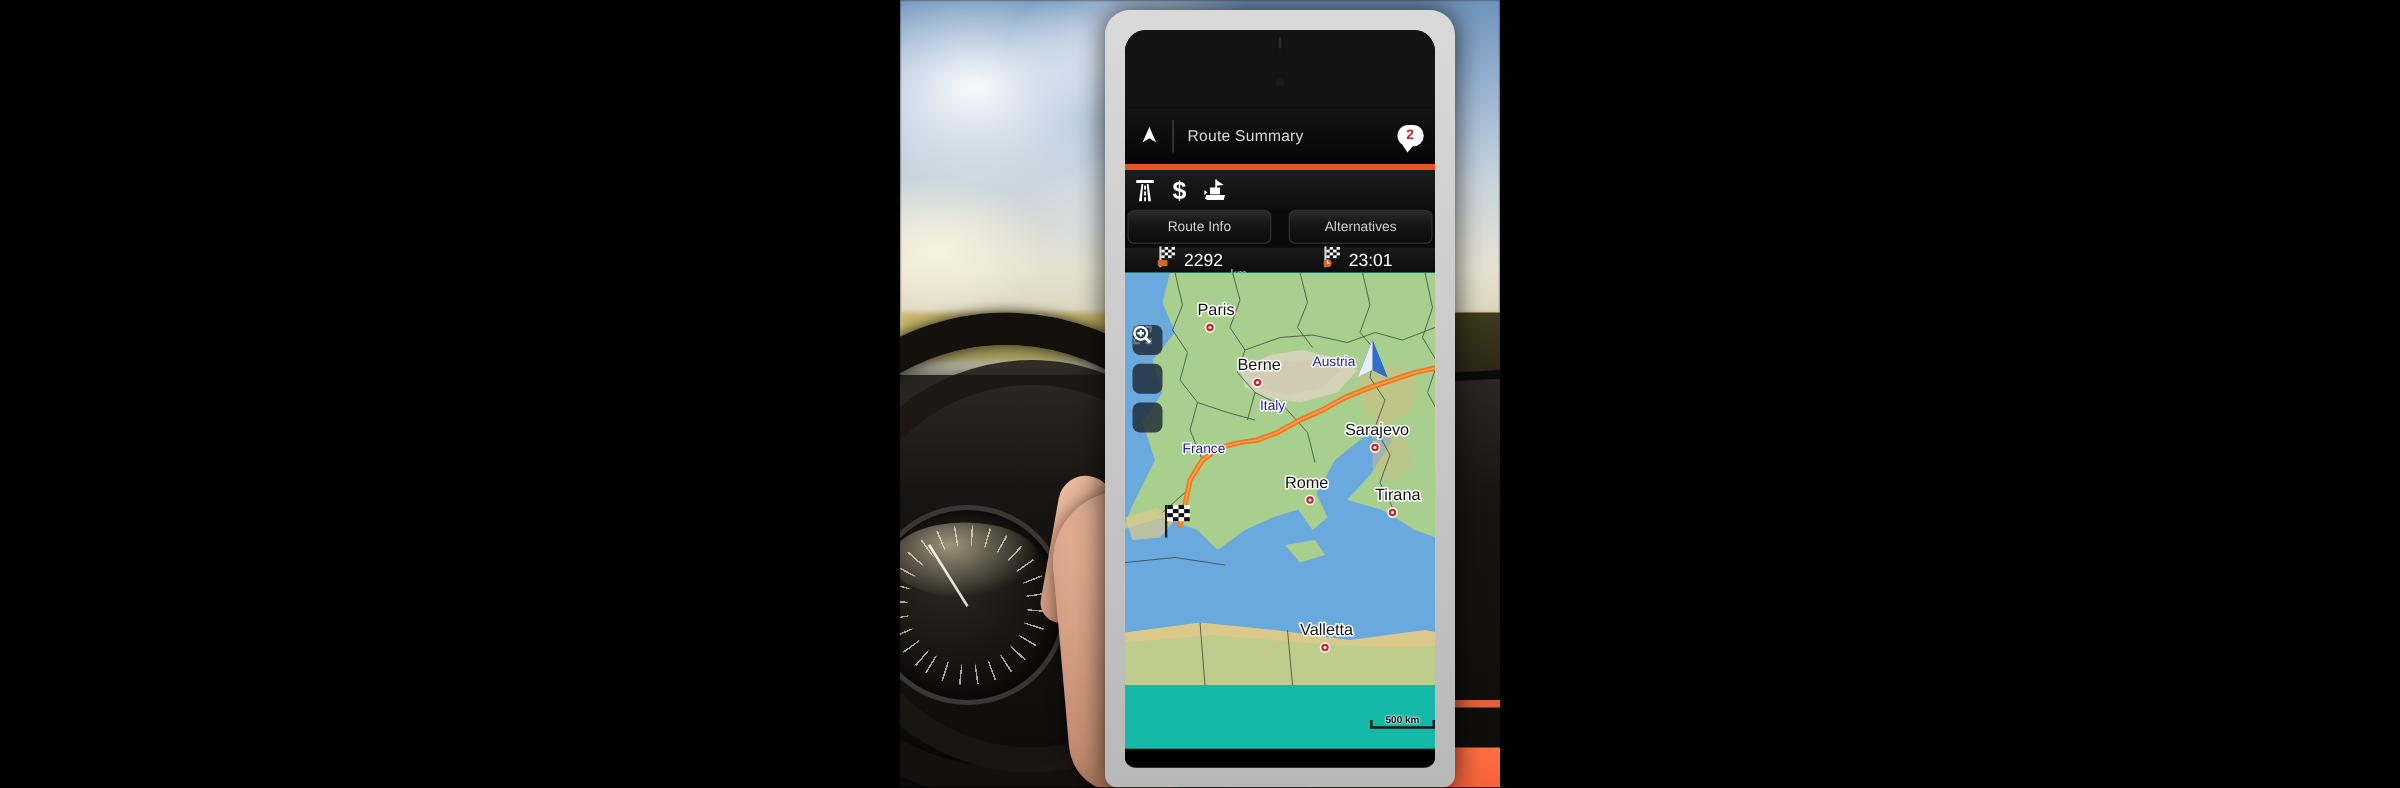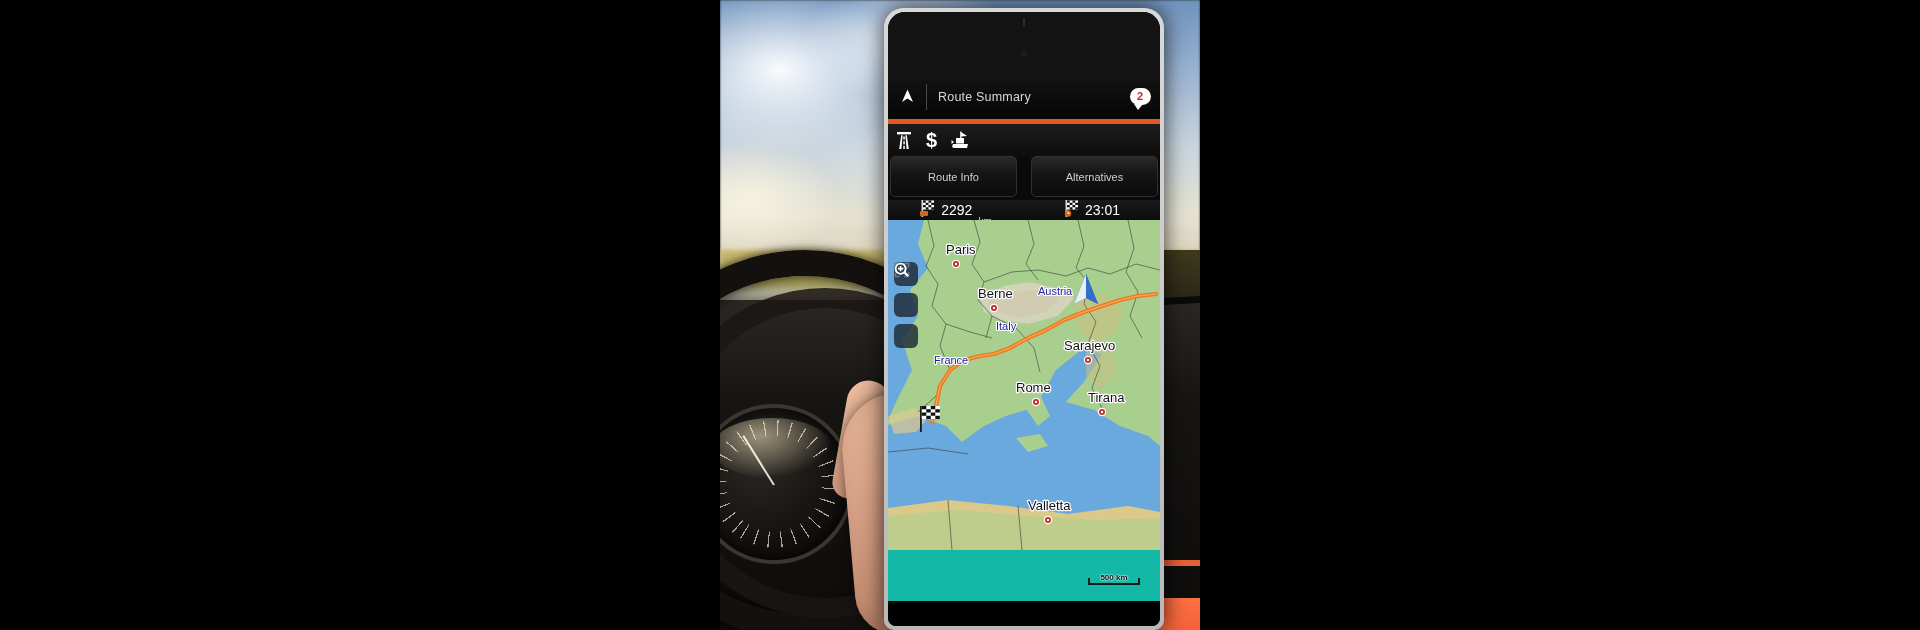--- a/index.html
+++ b/index.html
@@ -117,21 +117,21 @@
   .frame-bar{
     position:absolute; left:330px; top:300px; width:150px; height:7px;
     background:#0a0a0a; transform:rotate(-3deg);
   }
 
   
   .phone{
     position:absolute; left:884px; top:8px; width:280px; height:622px;
     background:linear-gradient(to bottom,#d9d9d9,#b8b8b8);
     border-radius:20px 20px 10px 10px;
-    padding:4px;
+    padding:16px;
     box-shadow:0 0 22px rgba(0,0,0,.75);
   }
   .phone-inner{
     position:relative; width:100%; height:100%;
     background:#111; border-radius:17px 17px 8px 8px; overflow:hidden;
   }
   .phone-top{
     position:relative; height:62px; background:#131313;
   }
   .speaker{
@@ -171,21 +171,21 @@
 
   .accent-bar{ height:5px; background:#e8561f; }
 
   .optbar{
     height:32px; background:linear-gradient(to bottom,#1c1c1c,#0d0d0d);
     display:flex; align-items:center; padding-left:8px; gap:13px;
   }
   .optbar svg{ display:block; }
 
   .tabs{
-    height:44px; background:#0a0a0a; display:flex; gap:14px; padding:0 2px 3px 2px;
+    height:30px; background:#0a0a0a; display:flex; gap:14px; padding:0 2px 3px 2px;
   }
   .tab{
     flex:1; border-radius:5px;
     background:linear-gradient(to bottom,#2a2a2a 0%,#141414 45%,#0b0b0b 100%);
     border:1px solid #303030;
     color:#cfcfcf; font-size:11px;
     display:flex; align-items:center; justify-content:center;
   }
 
   .stats{
@@ -202,21 +202,21 @@
     background:#14b8a6; overflow:hidden;
   }
   .map svg{ position:absolute; left:0; top:0; }
   .map-ctrls{ position:absolute; left:6px; top:42px; display:flex; flex-direction:column; gap:7px; }
   .mbtn{
     width:24px; height:24px; border-radius:6px;
     background:rgba(30,40,52,.82);
     display:flex; align-items:center; justify-content:center;
   }
   .scalebar{
-    position:absolute; right:20px; bottom:16px; width:52px;
+    position:absolute; right:0; bottom:16px; width:52px;
   }
   .scale-text{
     color:#111; font-size:8px; text-align:center; font-weight:bold;
     text-shadow:0 0 2px #fff,0 0 2px #fff;
   }
   .scale-line{
     height:2px; background:#1a1a1a; position:relative; margin-top:1px;
   }
   .scale-line:before,.scale-line:after{
     content:""; position:absolute; width:2px; height:6px; background:#1a1a1a; top:-5px;

